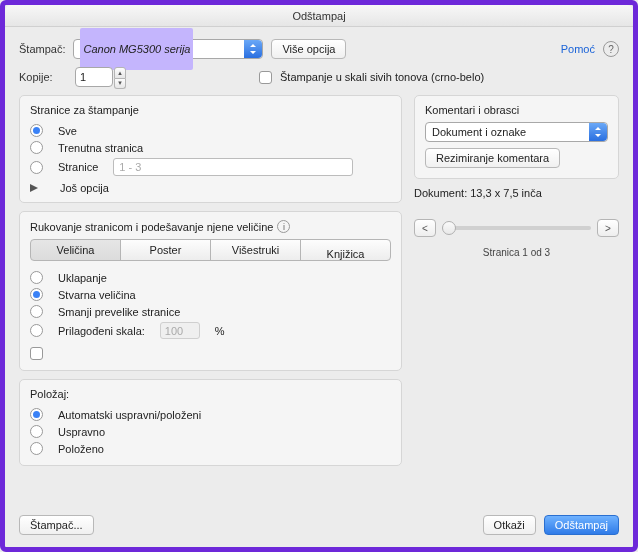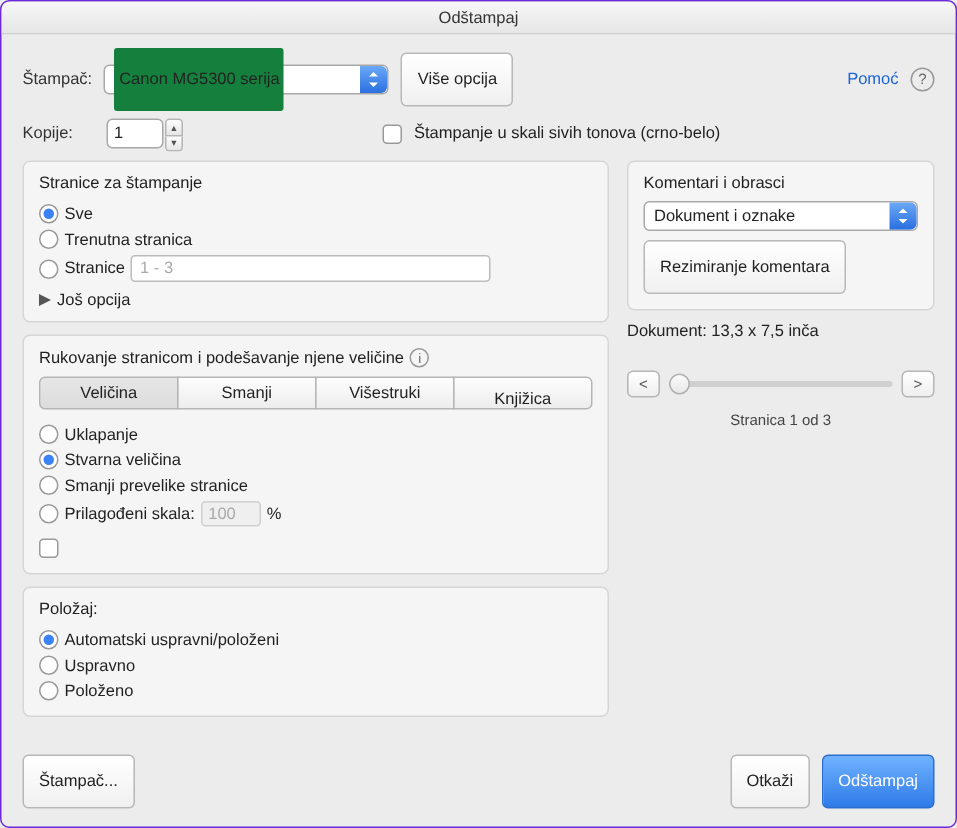--- a/index.html
+++ b/index.html
@@ -1,46 +1,46 @@
 <!DOCTYPE html>
 <html><head>
 <meta charset="utf-8">
 <style>
 * { box-sizing: border-box; margin: 0; padding: 0; font-family: "Helvetica Neue", Arial, sans-serif; font-size: 11px; }
 body { background: #ececec; width: 638px; height: 552px; overflow: hidden; color: #222; }
-.window { width: 638px; height: 552px; background: #ececec; border: 1px solid #6d28d9; border-radius: 6px; display: flex; flex-direction: column; }
+.window { width: 638px; height: 552px; background: #ececec; border: 5px solid #6d28d9; border-radius: 6px; display: flex; flex-direction: column; }
 .titlebar { height: 22px; display: flex; align-items: center; justify-content: center; background: linear-gradient(#f7f7f7,#e6e6e6); border-bottom: 1px solid #d0d0d0; border-radius: 6px 6px 0 0; font-size: 12px; color: #333; }
 .body { flex: 1; padding: 12px 14px 10px 14px; display: flex; flex-direction: column; gap: 8px; }
 .row { display: flex; align-items: center; gap: 8px; }
 .label { color: #333; }
 .select { background: #fff; border: 1px solid #a8a8a8; border-radius: 4px; height: 20px; display: flex; align-items: center; padding: 0 6px; position: relative; }
 .select .caret { position: absolute; right: 0; top: 0; height: 100%; width: 18px; background: linear-gradient(#6aa8f7,#2a6fe0); border-radius: 0 4px 4px 0; display: flex; align-items: center; justify-content: center; }
 .select .caret svg { width: 8px; height: 10px; fill: #fff; }
 .printer-select { width: 190px; }
-.printer-select .text { background: #15803d; padding: 15px 3px; border-radius: 2px; }
-.btn { background: linear-gradient(#ffffff,#f0f0f0); border: 1px solid #b8b8b8; border-radius: 4px; height: 36px; padding: 0 10px; display: inline-flex; align-items: center; justify-content: center; cursor: default; }
+.printer-select .text { background: #c4b5fd; padding: 15px 3px; border-radius: 2px; font-style: italic; }
+.btn { background: linear-gradient(#ffffff,#f0f0f0); border: 1px solid #b8b8b8; border-radius: 4px; height: 20px; padding: 0 10px; display: inline-flex; align-items: center; justify-content: center; cursor: default; }
 .btn.primary { background: linear-gradient(#6fb2ff,#2f7be8); color: #fff; border: 1px solid #2a6fd0; }
 .link { color: #1a63d8; cursor: default; }
 .help-icon { width: 16px; height: 16px; border-radius: 50%; border: 1px solid #999; display: flex; align-items: center; justify-content: center; color: #666; font-size: 10px; }
 .num-input { width: 38px; height: 20px; background: #fff; border: 1px solid #a8a8a8; border-radius: 4px; display: flex; align-items: center; padding: 0 4px; position: relative; }
 .stepper { position: absolute; right: -14px; top: -1px; width: 12px; height: 22px; display: flex; flex-direction: column; }
 .stepper div { flex: 1; background: linear-gradient(#fdfdfd,#e6e6e6); border: 1px solid #b5b5b5; display: flex; align-items: center; justify-content: center; font-size: 7px; color: #555; }
 .stepper div:first-child { border-radius: 3px 3px 0 0; }
 .stepper div:last-child { border-radius: 0 0 3px 3px; border-top: none; }
 .checkbox { width: 13px; height: 13px; border: 1px solid #999; border-radius: 3px; background: #fff; }
 .radio { width: 13px; height: 13px; border: 1px solid #999; border-radius: 50%; background: #fff; display: inline-flex; align-items: center; justify-content: center; }
 .radio.selected::after { content: ""; width: 7px; height: 7px; border-radius: 50%; background: #3b82f6; }
 .columns { display: flex; gap: 12px; flex: 1; min-height: 0; }
 .left-col { flex: 1; display: flex; flex-direction: column; gap: 8px; }
 .right-col { width: 205px; display: flex; flex-direction: column; gap: 6px; }
 .panel { background: #f5f5f5; border: 1px solid #d6d6d6; border-radius: 5px; padding: 8px 10px; }
 .panel h4 { font-weight: normal; font-size: 11px; margin-bottom: 6px; }
-.option-row { display: flex; align-items: center; gap: 4px; padding: 2px 0; }
+.option-row { display: flex; align-items: center; gap: 15px; padding: 2px 0; }
 .text-input { background: #fff; border: 1px solid #bcbcbc; border-radius: 3px; height: 18px; padding: 0 5px; display: inline-flex; align-items: center; color: #aaa; }
-.disclosure { display: flex; align-items: center; gap: 4px; margin-top: 4px; }
+.disclosure { display: flex; align-items: center; gap: 22px; margin-top: 4px; }
 .disclosure svg { width: 8px; height: 8px; fill: #555; }
 .seg { display: flex; gap: 0; margin: 6px 0 8px 0; }
 .seg .seg-btn { flex: 1; height: 22px; border: 1px solid #b5b5b5; background: linear-gradient(#fdfdfd,#ededed); display: flex; align-items: center; justify-content: center; margin-left: -1px; }
 .seg .seg-btn:first-child { border-radius: 4px 0 0 4px; margin-left: 0; align-items: center; }
 .seg .seg-btn:last-child { border-radius: 0 4px 4px 0; align-items: flex-end; }
 .seg .seg-btn.active { background: linear-gradient(#e6e6e6,#dcdcdc); }
 .info-icon { width: 13px; height: 13px; border: 1px solid #999; border-radius: 50%; display: inline-flex; align-items: center; justify-content: center; font-size: 9px; color: #666; margin-left: 4px; }
 .comments-select { width: 100%; height: 20px; }
 .comments-select .caret2 { position: absolute; right: 0; top: 0; height: 100%; width: 18px; background: linear-gradient(#6aa8f7,#2a6fe0); border-radius: 0 4px 4px 0; display: flex; align-items: center; justify-content: center; }
 .comments-select .caret2 svg { width: 8px; height: 10px; fill: #fff; }
@@ -133,21 +133,21 @@
         <div class="panel">
           <div style="display:flex;align-items:center">
             <h4 style="margin-bottom:0">Rukovanje stranicom i podešavanje njene veličine</h4>
             <span class="info-icon">i</span>
           </div>
           <div class="seg">
             <div class="seg-btn active">
                 <span>Veličina</span>
               </div>
             <div class="seg-btn">
-                <span>Smanji</span>
+                <span>Poster</span>
               </div>
             <div class="seg-btn">
                 <span>Višestruki</span>
               </div>
             <div class="seg-btn">
                 <span>Knjižica</span>
               </div>
           </div>
           <div class="option-row">
             <span class="radio"></span>

